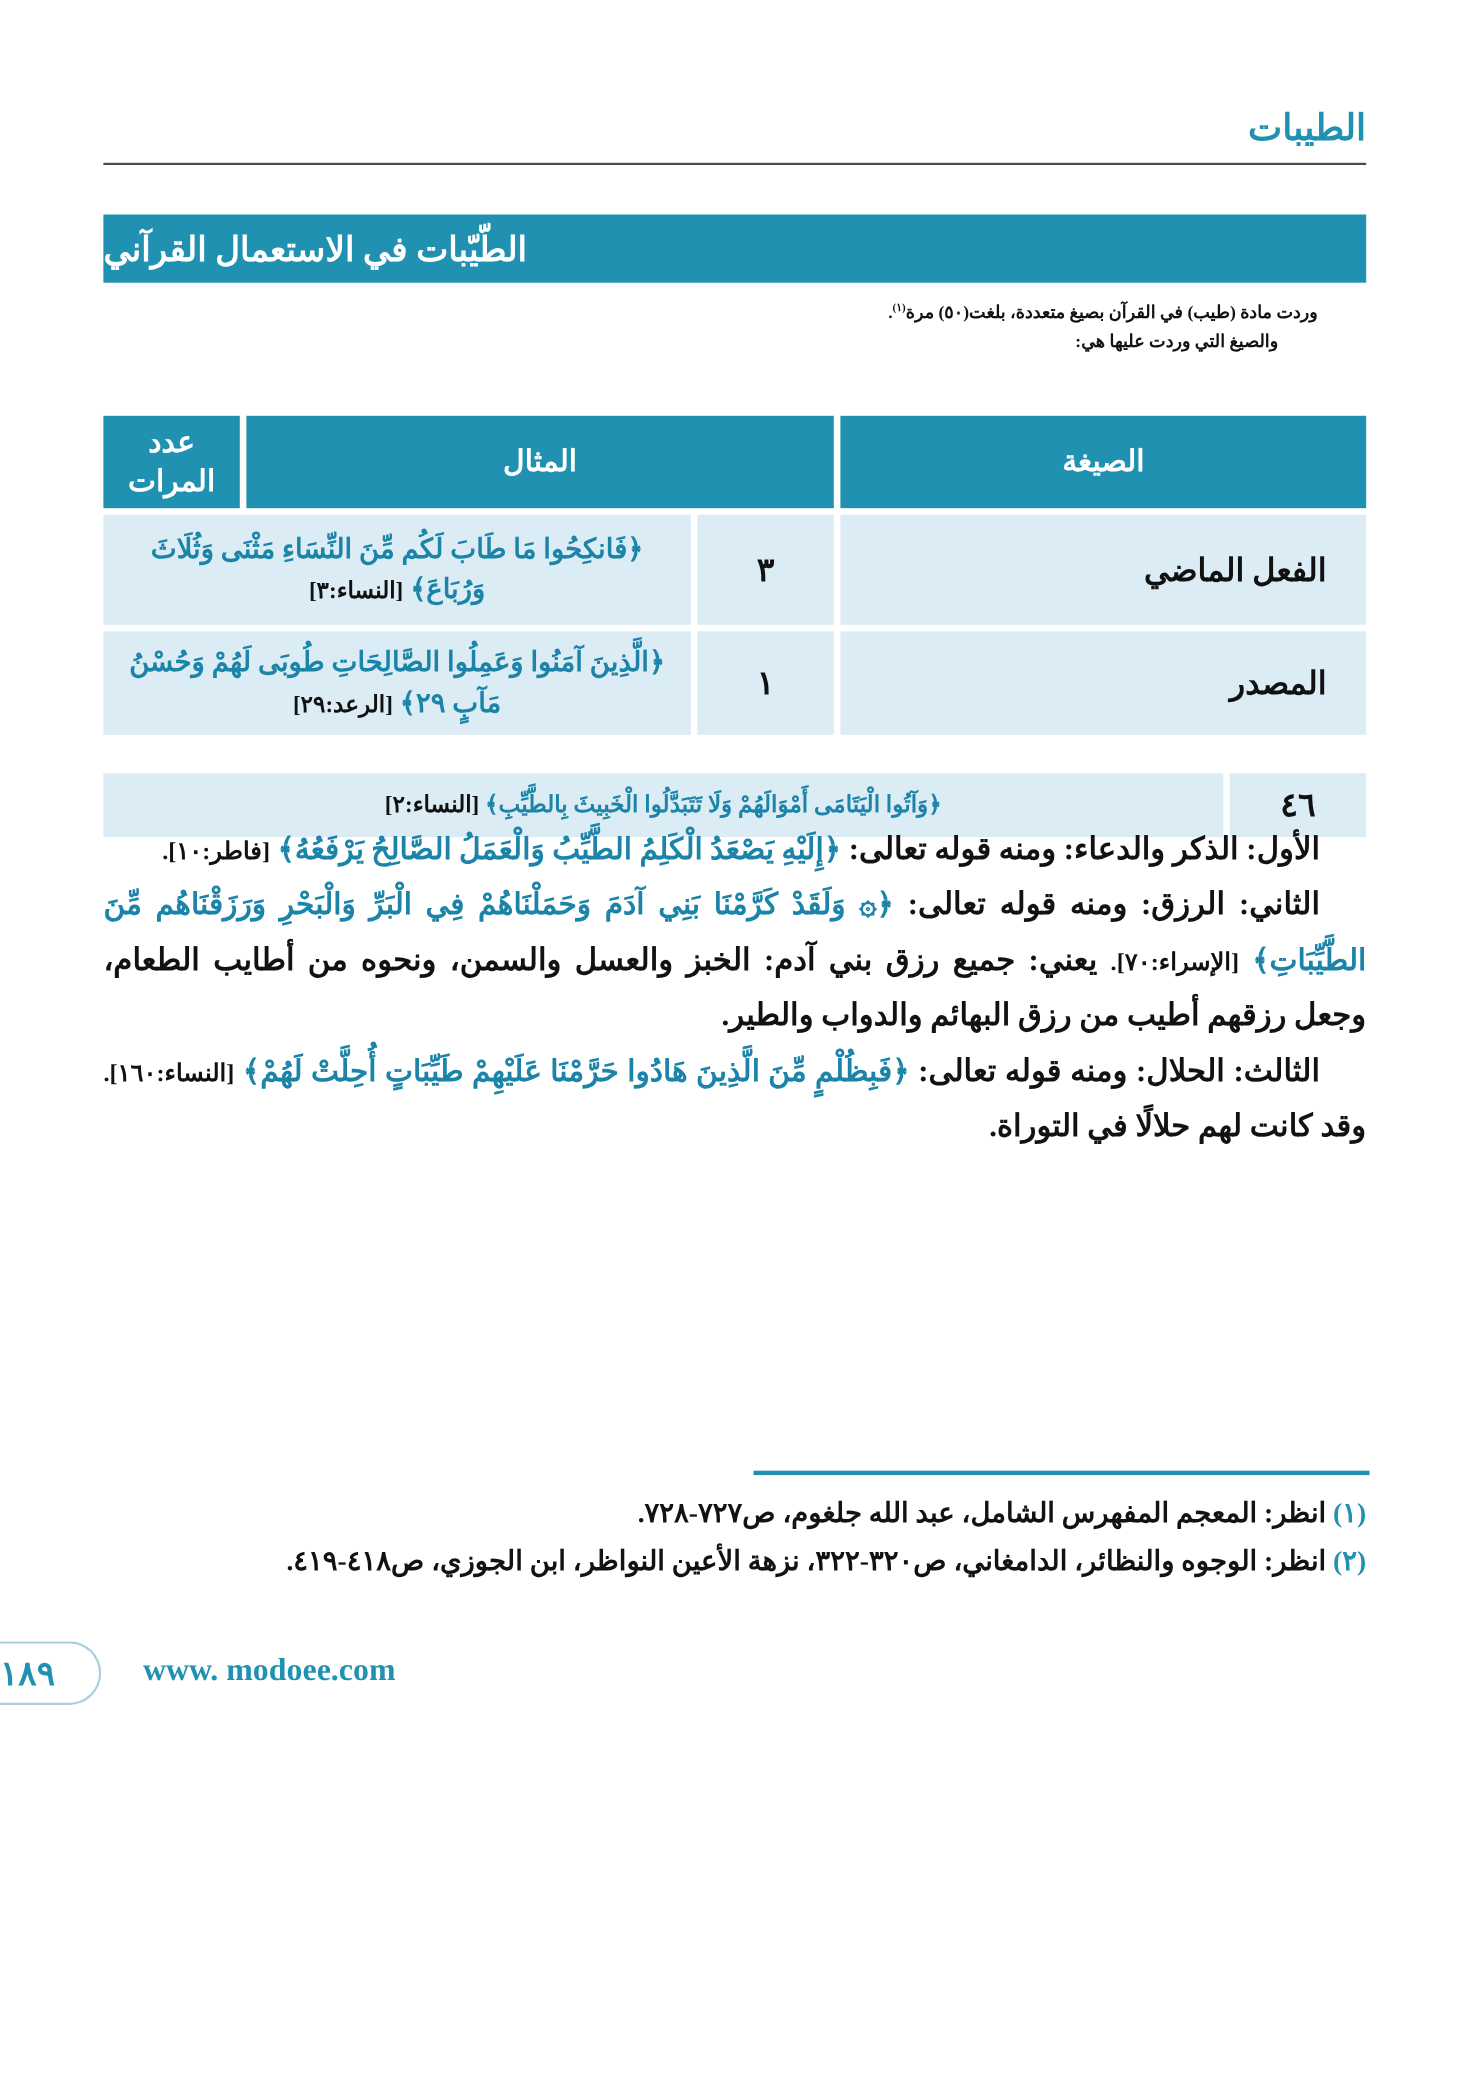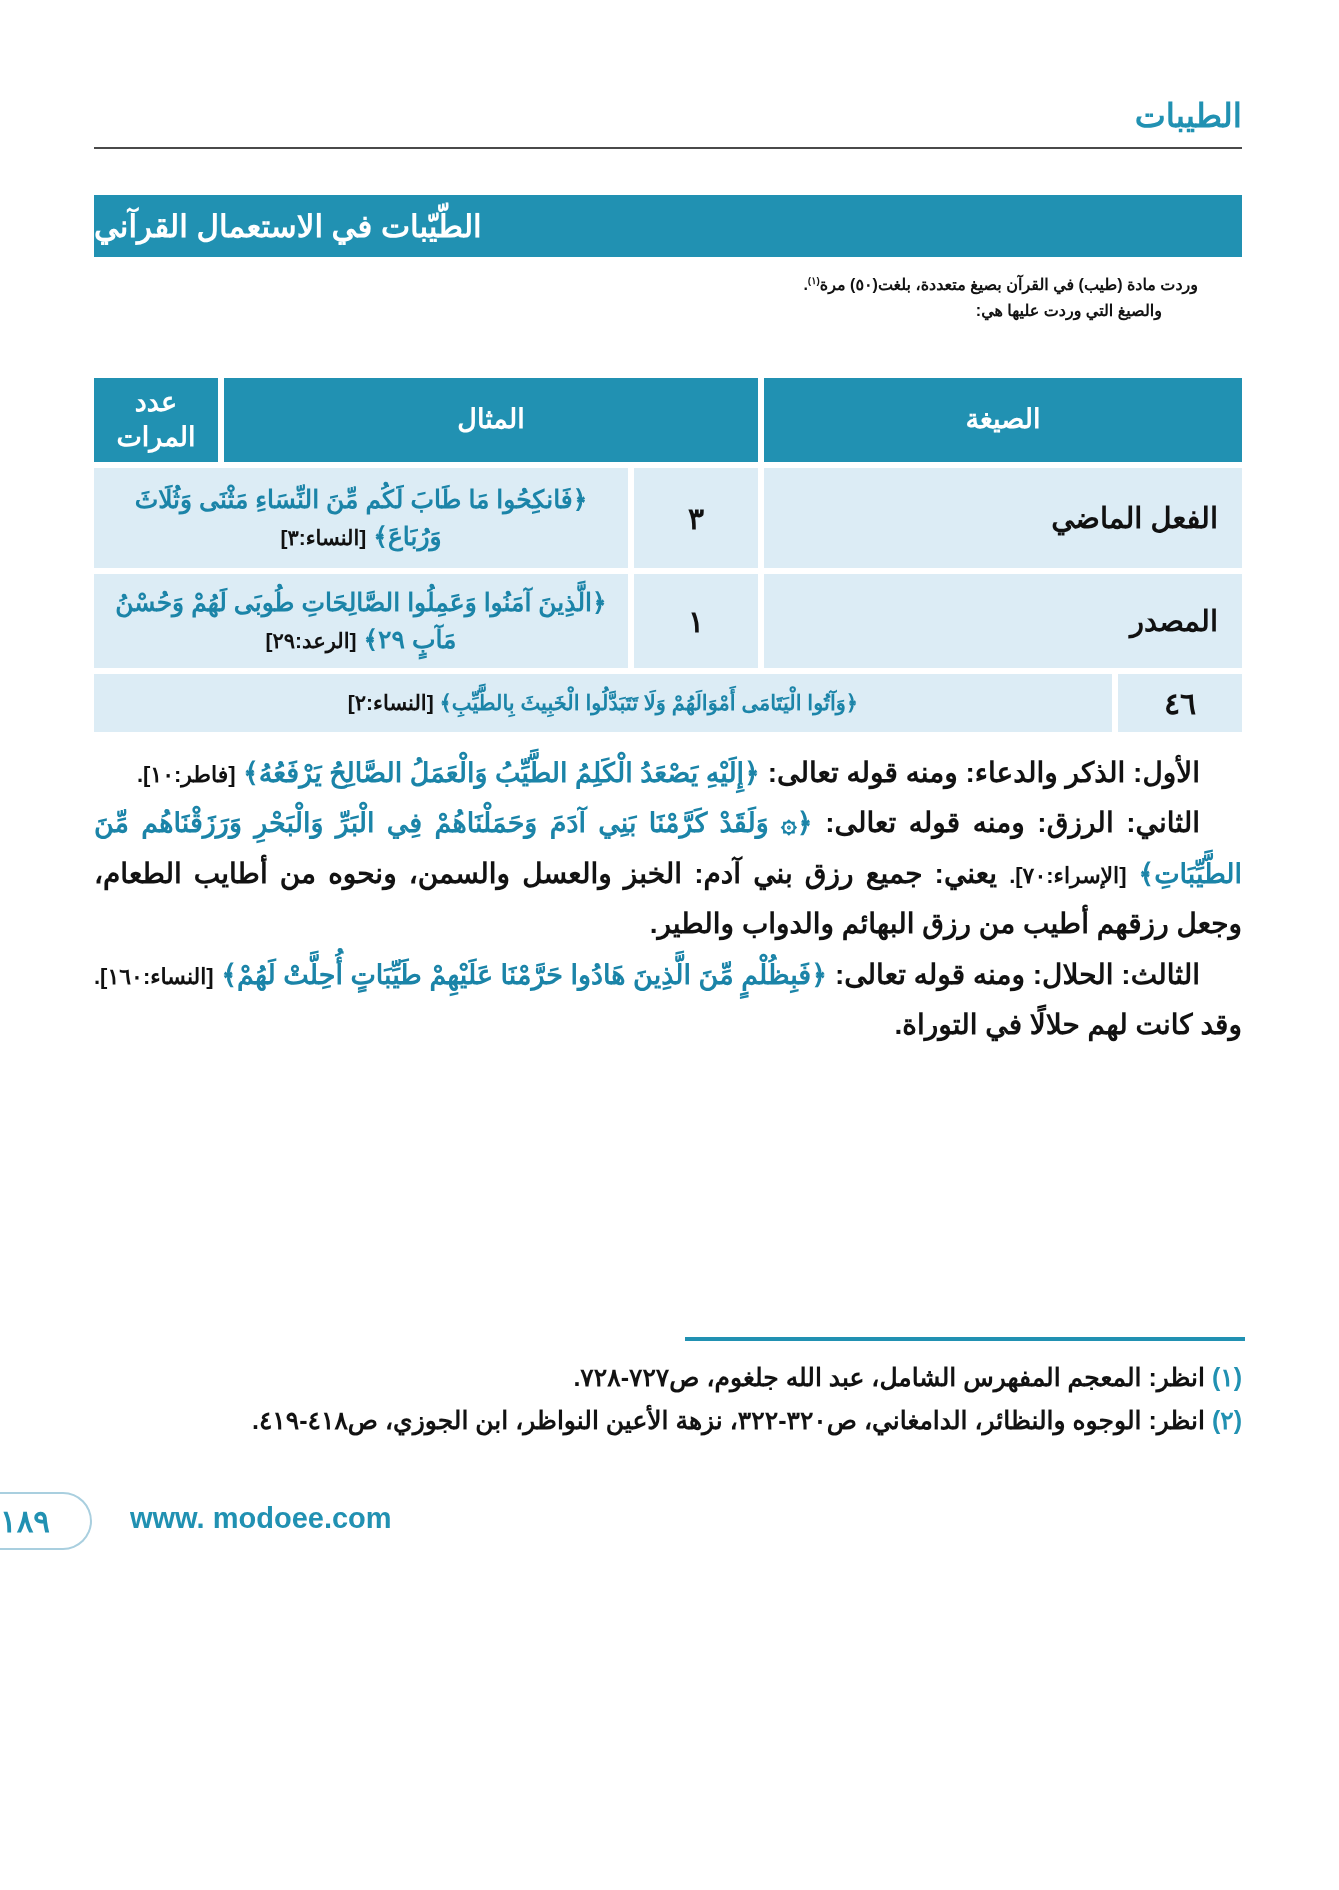--- a/index.html
+++ b/index.html
@@ -2,21 +2,21 @@
 <html lang="ar" dir="rtl"><head>
 <meta charset="utf-8">
 <style>
   * { margin:0; padding:0; box-sizing:border-box; }
   html,body { background:#ffffff; }
   .page {
     position:relative;
     width:1339px; height:1890px;
     background:#ffffff;
     direction:rtl;
-    font-family:Liberation Sans, sans-serif;
+    font-family:Liberation Serif, serif;
     color:#121212;
     overflow:hidden;
   }
   
   .top-header {
     position:absolute; top:96px; right:97px; left:94px;
     border-bottom:2px solid #4a4a4a;
     padding-bottom:12px;
   }
   .top-header .word { color:#2191b2; font-size:33px; font-weight:bold; }
@@ -35,34 +35,34 @@
     font-size:16px; font-weight:bold; line-height:1.65; text-align:right;
   }
   .intro .line1 { padding-right:42px; }
   .intro .line2 { padding-right:78px; }
   sup.fnmark { font-size:0.62em; vertical-align:super; font-weight:bold; }
 
   
   .qtable { position:absolute; top:378px; right:97px; left:94px; }
   .qtable .trow { display:flex; gap:6px; margin-bottom:6px; }
   .qtable .cell { display:flex; align-items:center; justify-content:center; text-align:center; }
-  .qtable .cell.form  { width:478px; justify-content:flex-start; padding-right:24px; text-align:center; }
+  .qtable .cell.form  { width:478px; justify-content:flex-start; padding-right:36px; text-align:center; }
   .qtable .cell.count { width:124px; }
   .qtable .cell.example { flex:1; padding:8px 12px; flex-wrap:wrap; }
   .qtable .thead .cell {
     background:#2191b2; color:#ffffff; font-weight:bold; font-size:27px;
     min-height:84px; line-height:1.3;
   }
   .qtable .thead .cell.form { justify-content:center; padding-right:0; text-align:center; }
   .qtable .tbody-row .cell { background:#dcecf5; font-weight:bold; }
   .qtable .tbody-row .cell.form  { font-size:29px; color:#111; }
   .qtable .tbody-row .cell.count { font-size:30px; color:#111; }
   .qtable .row1 .cell { min-height:100px; }
   .qtable .row2 .cell { min-height:94px; }
-  .qtable .row3 .cell { min-height:58px; }
+  .qtable .row3 .cell { min-height:58px;margin-top:29px; }
   .quran { color:#1b84a8; }
   .qtable .example .quran { font-size:25px; line-height:1.5; }
   .qtable .row3 .example .quran { font-size:21px; }
   .vref { color:#111; font-size:21px; font-weight:bold; }
 
   
   .body-text {
     position:absolute; top:748px; right:97px; left:94px;
     font-size:28px; font-weight:bold; line-height:1.8; text-align:justify;
   }

